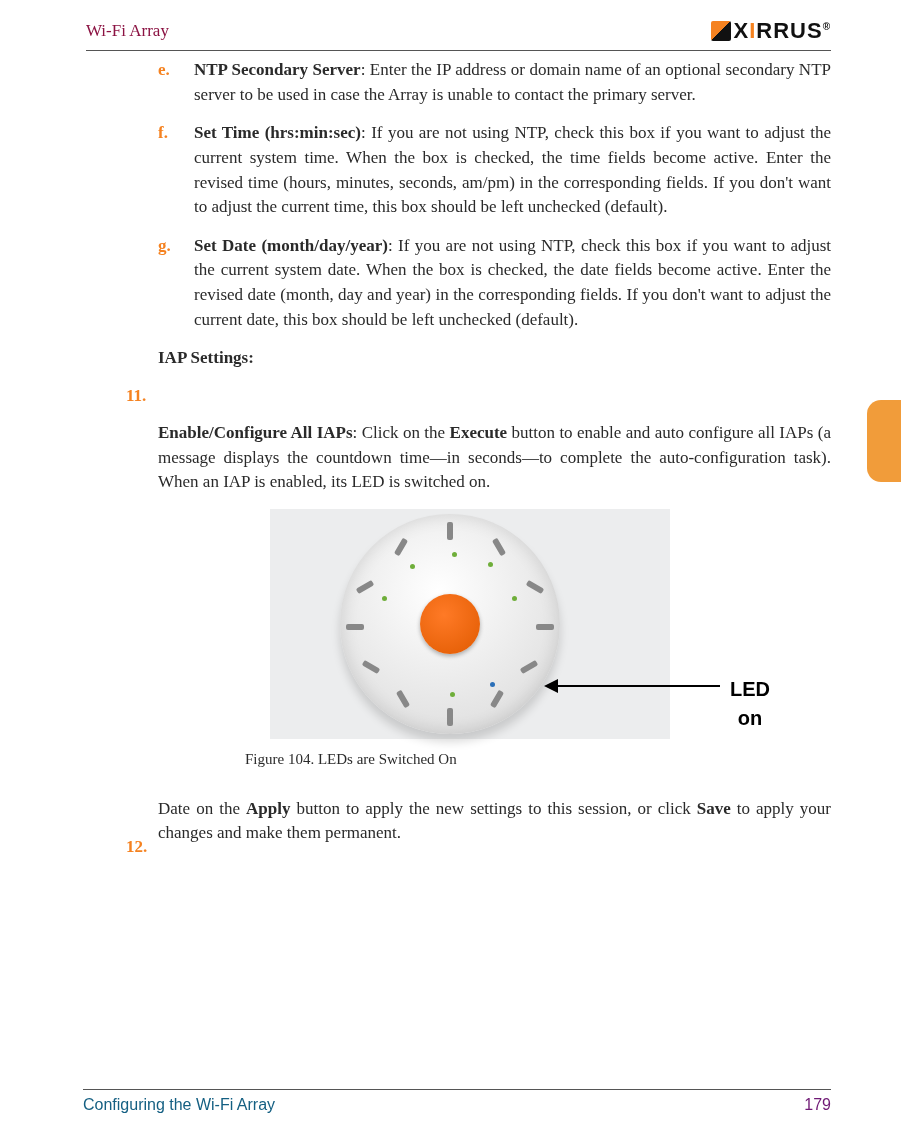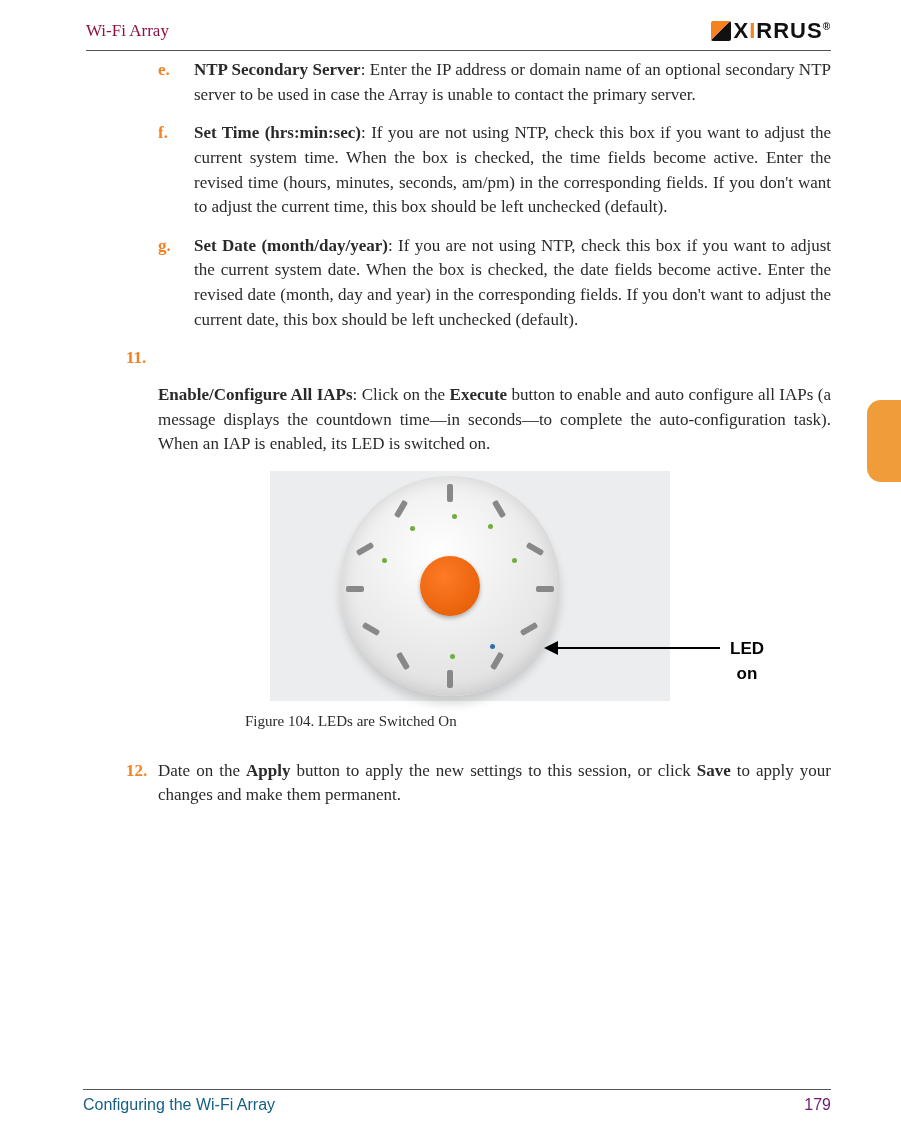--- a/index.html
+++ b/index.html
@@ -82,20 +82,21 @@
     display: flex;
     margin-top: 8px;
     margin-bottom: 12px;
     padding-left: 56px;
   }
   .main-marker {
     color: #f58220;
     font-weight: 700;
     width: 32px;
     flex-shrink: 0;
+    margin-top: 38px;
   }
   .main-body {
     flex: 1;
     text-align: justify;
   }
   .para {
     padding-left: 88px;
     text-align: justify;
     margin-bottom: 14px;
   }
@@ -167,21 +168,21 @@
     border-top: 7px solid transparent;
     border-bottom: 7px solid transparent;
     border-right: 14px solid #000;
   }
   .led-on-label {
     position: absolute;
     top: 166px;
     left: 460px;
     font-family: Arial, Helvetica, sans-serif;
     font-weight: 700;
-    font-size: 17px;
+    font-size: 20px;
     color: #000;
   }
   .fig-caption {
     margin-top: 10px;
     margin-left: 175px;
     font-size: 15px;
     text-align: left;
     width: 300px;
   }
 
@@ -247,20 +248,23 @@
 
     <div class="sub-item">
       <div class="sub-marker">g.</div>
       <div class="sub-body">
         <b class="term">Set Date (month/day/year)</b><span>: If you are not using NTP, check this box if you want to adjust the current system date. When the box is checked, the date fields become active. Enter the revised date (month, day and year) in the corresponding fields. If you don't want to adjust the current date, this box should be left unchecked (default).</span>
       </div>
     </div>
 
     <div class="main-item">
       <div class="main-marker">11.</div>
+      <div class="main-body">
+        <b>IAP Settings:</b>
+      </div>
     </div>
 
     <div class="para">
       <b class="term">Enable/Configure All IAPs</b><span>: Click on the </span><b>Execute</b><span> button to enable and auto configure all IAPs (a message displays the countdown time—in seconds—to complete the auto-configuration task). When an IAP is enabled, its LED is switched on.</span>
     </div>
 
     <div class="fig-block">
       <div class="fig-canvas">
         <div class="array-disc">
           <div class="hub"></div>

